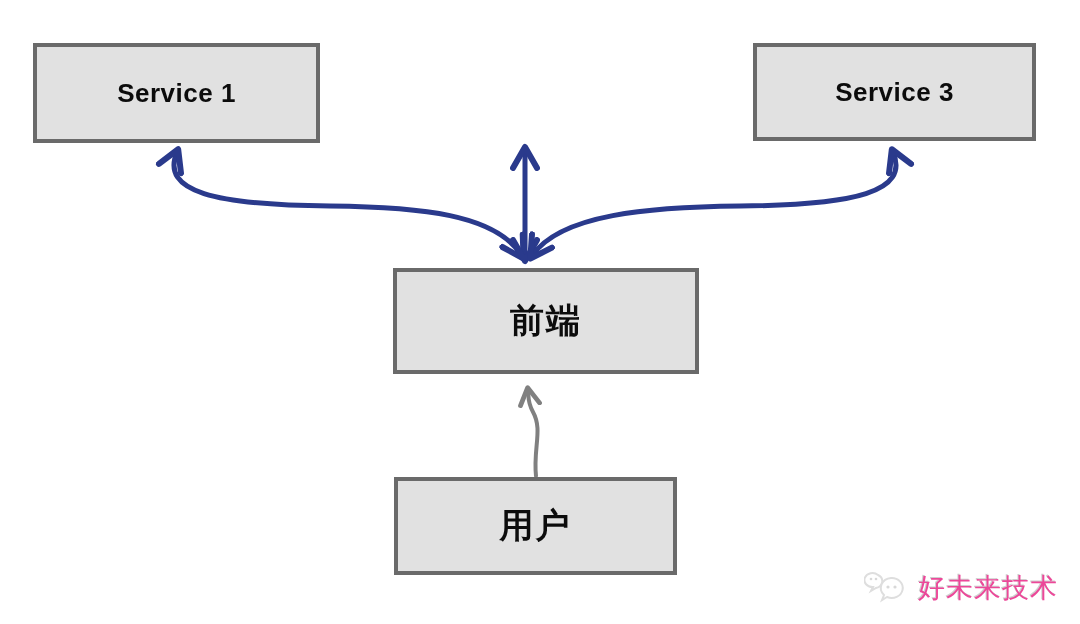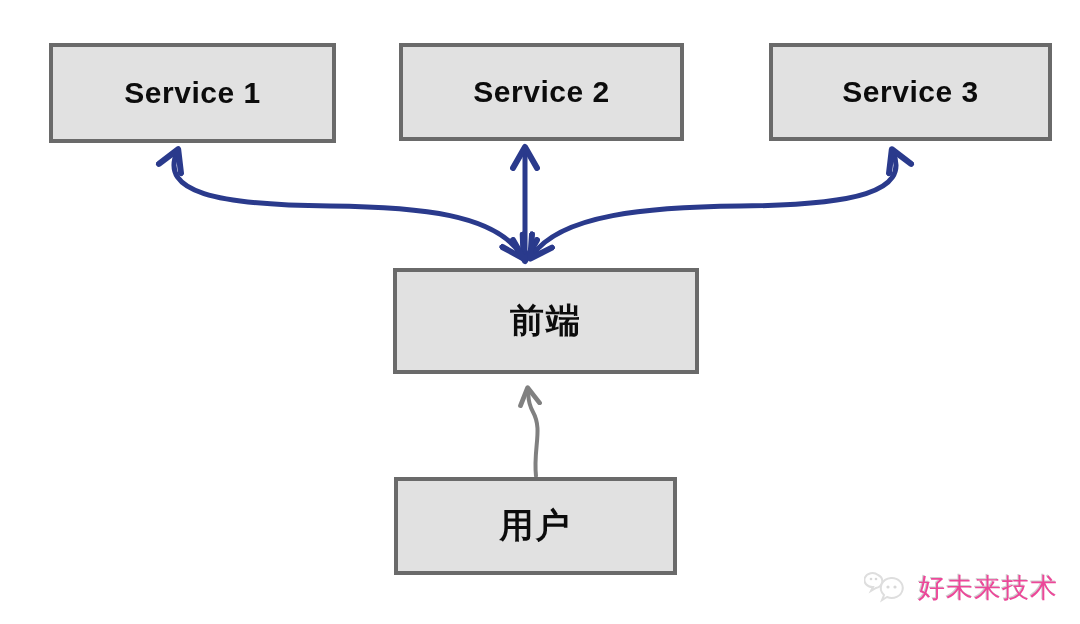--- a/index.html
+++ b/index.html
@@ -7,21 +7,21 @@
     width:1080px;height:624px;position:relative;background:#ffffff;
     font-family:"Liberation Sans","DejaVu Sans",sans-serif;overflow:hidden;
   }
   .stage{position:absolute;inset:0;}
   .node{
     position:absolute;box-sizing:border-box;
     background:#e1e1e1;border:4px solid #6a6a6a;
     display:flex;align-items:center;justify-content:center;
     color:#0c0c0c;font-weight:bold;
   }
-  .node.en{font-size:30px;letter-spacing:0.5px;margin-left:16px;}
+  .node.en{font-size:26px;letter-spacing:0.5px;}
   .node.zh{font-size:34px;letter-spacing:2px;}
   #n-service1{left:33px;top:43px;width:287px;height:100px;}
   #n-service2{left:383px;top:43px;width:285px;height:98px;}
   #n-service3{left:753px;top:43px;width:283px;height:98px;}
   #n-frontend{left:393px;top:268px;width:306px;height:106px;}
   #n-user{left:394px;top:477px;width:283px;height:98px;}
   svg.overlay{position:absolute;left:0;top:0;pointer-events:none;}
   .watermark{
     position:absolute;right:22px;bottom:16px;
     display:flex;align-items:center;gap:8px;
@@ -51,23 +51,20 @@
     <path d="M 525 150 L 525 258" fill="none" stroke-width="5" stroke-linecap="round" marker-start="url(#chev-blue)" marker-end="url(#chev-blue)" stroke="#2a3a8c"></path>
 
     <path d="M 893 152 C 910 192 855 205 740 206 C 650 207 560 214 532 256" fill="none" stroke-width="5" stroke-linecap="round" marker-start="url(#chev-blue)" marker-end="url(#chev-blue)" stroke="#2a3a8c"></path>
 
     <path d="M 536 476 C 533 448 543 430 533 412 C 527 401 529 397 528 390" fill="none" stroke-width="4" stroke-linecap="round" marker-end="url(#chev-gray)" stroke="#808080"></path>
   </svg>
 
   <div class="node en" id="n-service1">
     <span>Service 1</span>
   </div>
-  <div class="node en" id="n-service2">
-    <span>Service 2</span>
-  </div>
   <div class="node en" id="n-service3">
     <span>Service 3</span>
   </div>
   <div class="node zh" id="n-frontend">
     <span>前端</span>
   </div>
   <div class="node zh" id="n-user">
     <span>用户</span>
   </div>
 

